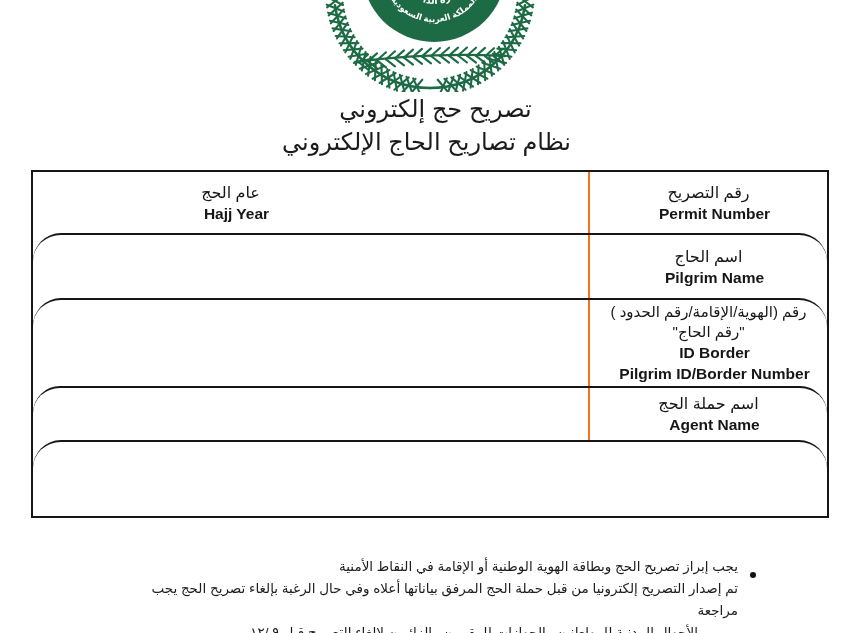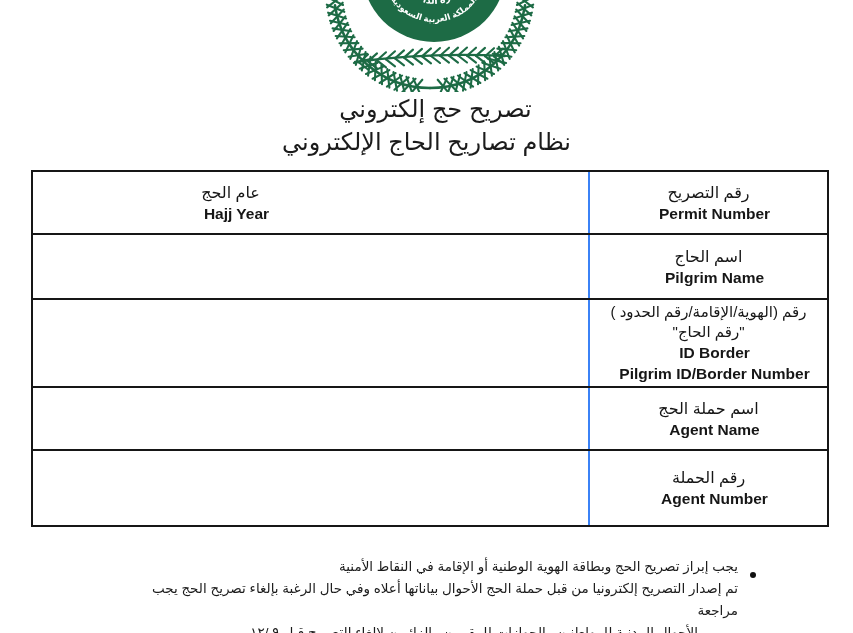--- a/index.html
+++ b/index.html
@@ -11,30 +11,30 @@
   .emblem svg{display:block;width:210px;height:92px;overflow:hidden;}
   
   .title{position:absolute;left:0;width:100%;text-align:center;direction:rtl;
          font-size:24px;line-height:30px;color:#1b1b1b;}
   .title1{top:94px;margin-left:9px;}
   .title2{top:127px;}
   
   .permit-table{position:absolute;left:31px;top:170px;width:798px;
                 border:2px solid #161616;box-sizing:border-box;background:#fff;}
   .trow{display:grid;direction:rtl;box-sizing:border-box;}
-  .trow + .trow{border-top:2px solid #161616;}
+  .trow + .trow{border-top:2px solid #161616;border-radius:28px;}
   .trow1{grid-template-columns:239px 303px 109px 147px;height:61px;}
   .trow2{grid-template-columns:239px 555px;height:65px;}
   .trow3{grid-template-columns:239px 555px;height:88px;}
-  .trow4{grid-template-columns:239px 555px;height:63px;}
+  .trow4{grid-template-columns:239px 555px;height:54px;}
   .trow5{grid-template-columns:239px 555px;height:76px;}
   .tcell{box-sizing:border-box;display:flex;flex-direction:column;justify-content:center;
          align-items:center;text-align:center;direction:rtl;overflow:hidden;}
   .trow .tcell + .tcell{border-left:0;}
-  .trow .tcell{border-left:2px solid #3b82f6;}
+  .trow .tcell{border-left:2px solid #f97316;}
   .trow .tcell:last-child{border-left:none;}
   .lab-ar{font-size:16px;line-height:21px;}
   .lab-ar-sm{font-size:15px;line-height:20px;}
   .lab-en{font-size:15.5px;line-height:21px;font-weight:bold;margin-left:12px;}
   
   .footer{position:absolute;top:556px;right:97px;width:640px;direction:rtl;
           font-size:13.5px;line-height:22px;color:#1b1b1b;}
   .bullet{display:flex;direction:rtl;align-items:flex-end;}
   .dot{flex:0 0 auto;width:6px;height:6px;border-radius:50%;background:#111;
        margin-top:8px;margin-left:12px;}
@@ -218,36 +218,32 @@
 
     <div class="trow trow4">
       <div class="tcell">
         <div class="lab-ar">اسم حملة الحج</div>
         <div class="lab-en">Agent Name</div>
       </div>
       <div class="tcell"></div>
     </div>
 
     <div class="trow trow5">
-      <div class="tcell">
-        <div class="lab-ar">رقم الحملة</div>
-        <div class="lab-en">Agent Number</div>
-      </div>
       <div class="tcell"></div>
     </div>
 
   </div>
 
   <div class="footer">
     <div class="bullet">
       <span class="dot"></span>
       <div class="btext">يجب إبراز تصريح الحج وبطاقة الهوية الوطنية أو الإقامة في النقاط الأمنية</div>
     </div>
     <div class="bullet">
       <span class="dot"></span>
       <div class="btext">
-        <div>تم إصدار التصريح إلكترونيا من قبل حملة الحج الأحوال بياناتها أعلاه وفي حال الرغبة بإلغاء تصريح الحج يجب مراجعة</div>
+        <div>تم إصدار التصريح إلكترونيا من قبل حملة الحج المرفق بياناتها أعلاه وفي حال الرغبة بإلغاء تصريح الحج يجب مراجعة</div>
         <div class="indent2">الأحوال المدنية للمواطنين والجوازات للمقيمين والزائرين لإلغاء التصريح قبل ٩ /١٢</div>
       </div>
     </div>
   </div>
 
 </div>
 
 </body></html>

